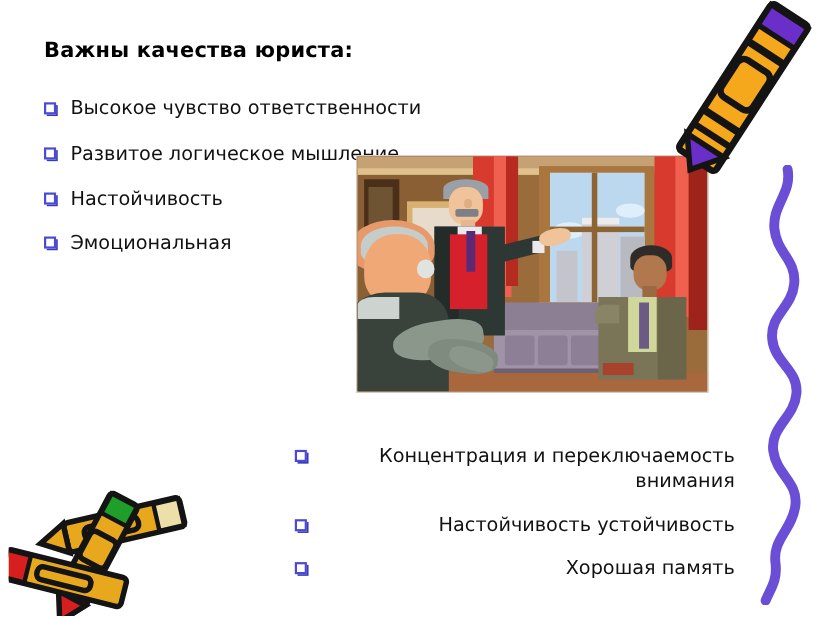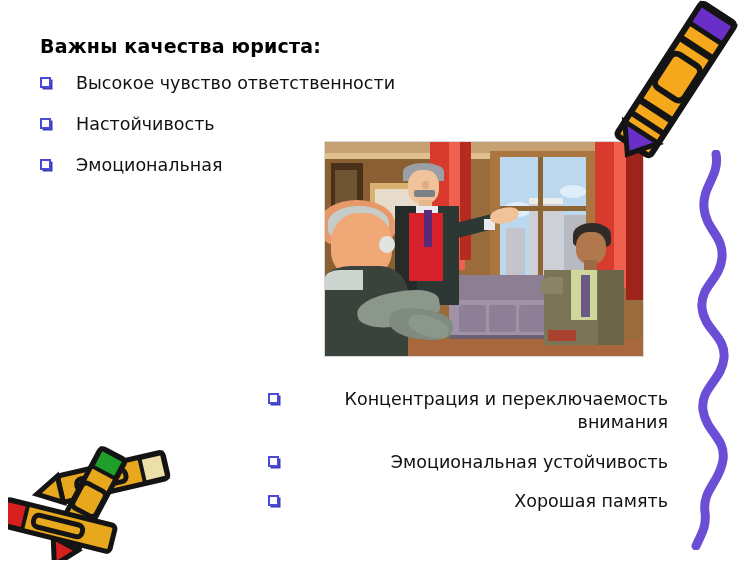--- a/index.html
+++ b/index.html
@@ -39,22 +39,23 @@
   #list-main { left: 40px; top: 72px; width: 400px; }
   #list-secondary { left: 268px; top: 388px; width: 400px; text-align: right; }
 
   .bullet-item {
     display: block;
     position: relative;
     font-size: 17.5px;
     color: #111111;
     line-height: 1.30;
     margin-bottom: 18px;
-    padding-left: 36px;
+    padding-left: 24px;
     font-family: "DejaVu Sans", "Liberation Sans", sans-serif;
+    margin-top: 16px;
   }
   #list-secondary .bullet-item { margin-bottom: 17px; }
 
   .bullet-box {
     position: absolute;
     left: 0; top: 5px;
     width: 11px; height: 11px;
     border: 2px solid #4a4ad6;
     background: #ffffff;
     box-shadow: 2px 2px 0 -0.5px #3a3ab8;
@@ -166,20 +167,24 @@
 
   <div class="title">Важны качества юриста:</div>
 
   <ul class="bullet-list" id="list-main">
     <li class="bullet-item">
       <span class="bullet-box"></span>
       <span class="bullet-text">Высокое чувство ответственности</span>
     </li>
     <li class="bullet-item">
       <span class="bullet-box"></span>
+      <span class="bullet-text">Развитое логическое мышление</span>
+    </li>
+    <li class="bullet-item">
+      <span class="bullet-box"></span>
       <span class="bullet-text">Настойчивость</span>
     </li>
     <li class="bullet-item">
       <span class="bullet-box"></span>
       <span class="bullet-text">Эмоциональная</span>
     </li>
   </ul>
 
   <div class="picture">
     <div class="pic-layer p-wall"></div>
@@ -253,21 +258,21 @@
     <div class="pic-layer p-fg-fing"></div>
   </div>
 
   <ul class="bullet-list" id="list-secondary">
     <li class="bullet-item">
       <span class="bullet-box"></span>
       <span class="bullet-text">Концентрация и переключаемость внимания</span>
     </li>
     <li class="bullet-item">
       <span class="bullet-box"></span>
-      <span class="bullet-text">Эмоциональная устойчивость</span>
+      <span class="bullet-text">Настойчивость устойчивость</span>
     </li>
     <li class="bullet-item">
       <span class="bullet-box"></span>
       <span class="bullet-text">Хорошая память</span>
     </li>
   </ul>
 
   <svg class="deco" id="deco-crayon-top" width="150" height="175" viewBox="0 0 150 175">
     <g transform="rotate(33 75 87)">
       <rect x="56" y="8" width="40" height="158" rx="4" fill="#f5a81c" stroke="#141414" stroke-width="6"></rect>

